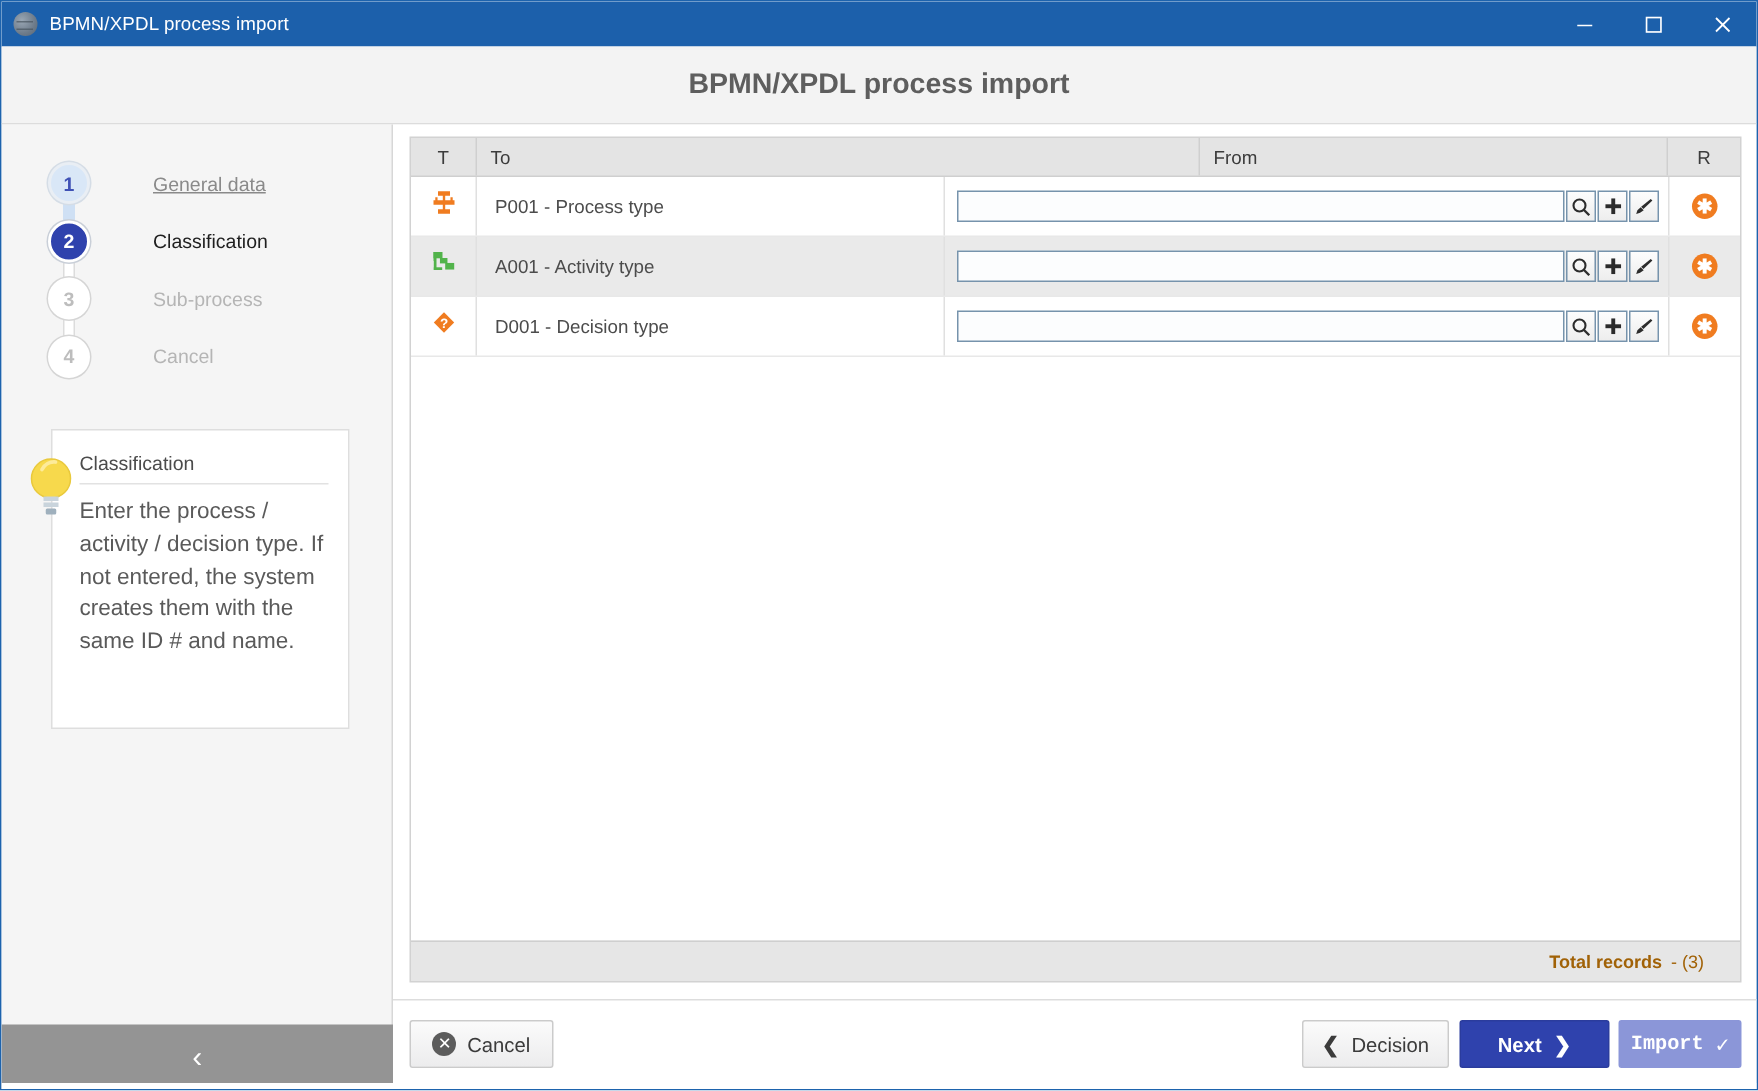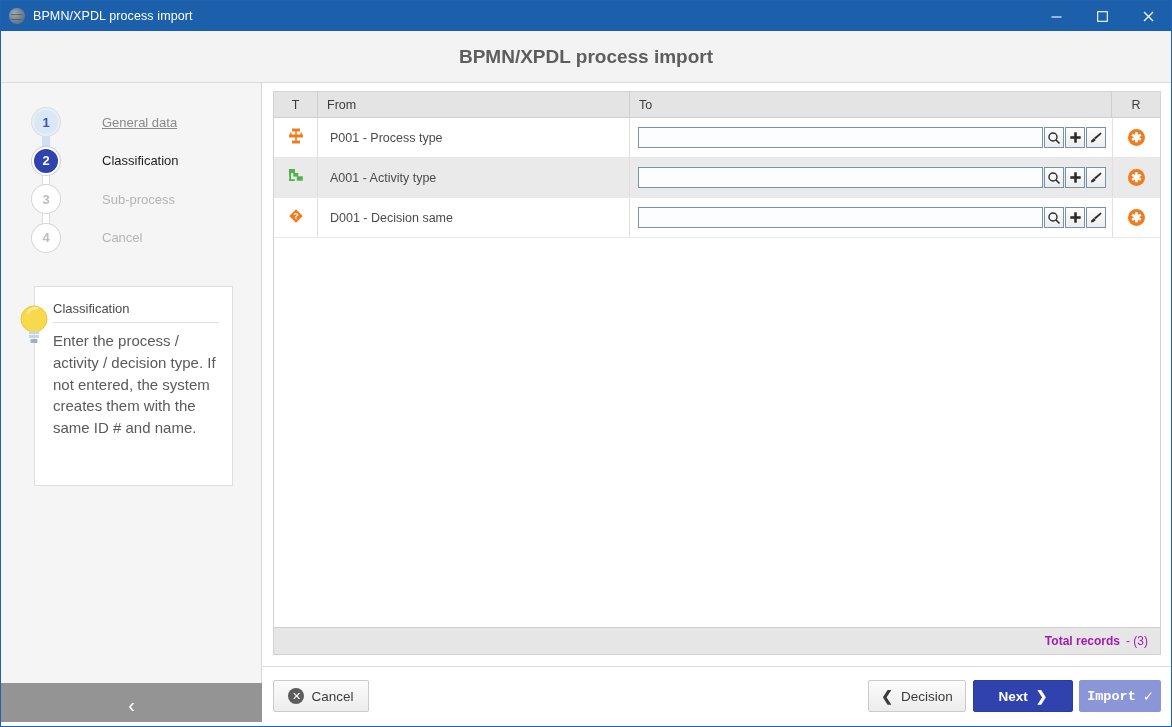--- a/index.html
+++ b/index.html
@@ -264,22 +264,22 @@
     color: #ffffff;
     font-size: 13px; line-height: 1; font-weight: bold;
   }
 
   .grid-foot {
     position: absolute; left: 0; right: 0; bottom: 0;
     height: 27px;
     background: #e6e6e6;
     border-top: 1px solid #cfcfcf;
     display: flex; align-items: center; justify-content: flex-end;
-    padding-right: 12px;
-    font-size: 12px; color: #a21caf;
+    padding-right: 24px;
+    font-size: 12px; color: #a16207;
   }
   .tot-label { font-weight: bold; }
   .tot-value { margin-left: 6px; }
 
   
   .footer {
     position: absolute; left: 0; bottom: 0;
     width: 909px; height: 60px;
     background: #ffffff;
     border-top: 1px solid #dddddd;
@@ -418,22 +418,22 @@
         <span style="font-size:20px;line-height:1;">‹</span>
       </div>
     </div>
 
     <div class="main">
 
       <div class="grid">
 
         <div class="grid-head">
           <div class="gh c-t center">T</div>
+          <div class="gh c-to">To</div>
           <div class="gh c-from">From</div>
-          <div class="gh c-to">To</div>
           <div class="gh c-r center last">R</div>
         </div>
 
         <div class="grid-body">
 
           <div class="grow">
             <div class="cell c-t">
               <span>
                 <svg width="18" height="18" viewBox="0 0 18 18" aria-hidden="true">
                   <rect x="5" y="1.5" width="8" height="3" fill="#f07c20"></rect>
@@ -519,21 +519,21 @@
 
           <div class="grow">
             <div class="cell c-t">
               <span>
                 <svg width="18" height="18" viewBox="0 0 18 18" aria-hidden="true">
                   <rect x="4.2" y="4.2" width="9.6" height="9.6" transform="rotate(45 9 9)" fill="#f07c20"></rect>
                   <text x="9" y="12.4" font-family="Liberation Sans, sans-serif" font-size="9" font-weight="bold" fill="#ffffff" text-anchor="middle">?</text>
                 </svg>
               </span>
             </div>
-            <div class="cell c-from">D001 - Decision same</div>
+            <div class="cell c-from">D001 - Decision type</div>
             <div class="cell c-to">
               <div class="lookup">
                 <input class="lk-input" type="text" value="" placeholder="" style="">
                 <div class="lk-btn sp">
                   <svg width="14" height="14" viewBox="0 0 14 14" aria-hidden="true">
                     <circle cx="6" cy="6" r="4" fill="none" stroke="#2c2c2c" stroke-width="1.4"></circle>
                     <line x1="9" y1="9" x2="12.5" y2="12.5" stroke="#2c2c2c" stroke-width="1.6"></line>
                   </svg>
                 </div>
                 <div class="lk-btn sp">

